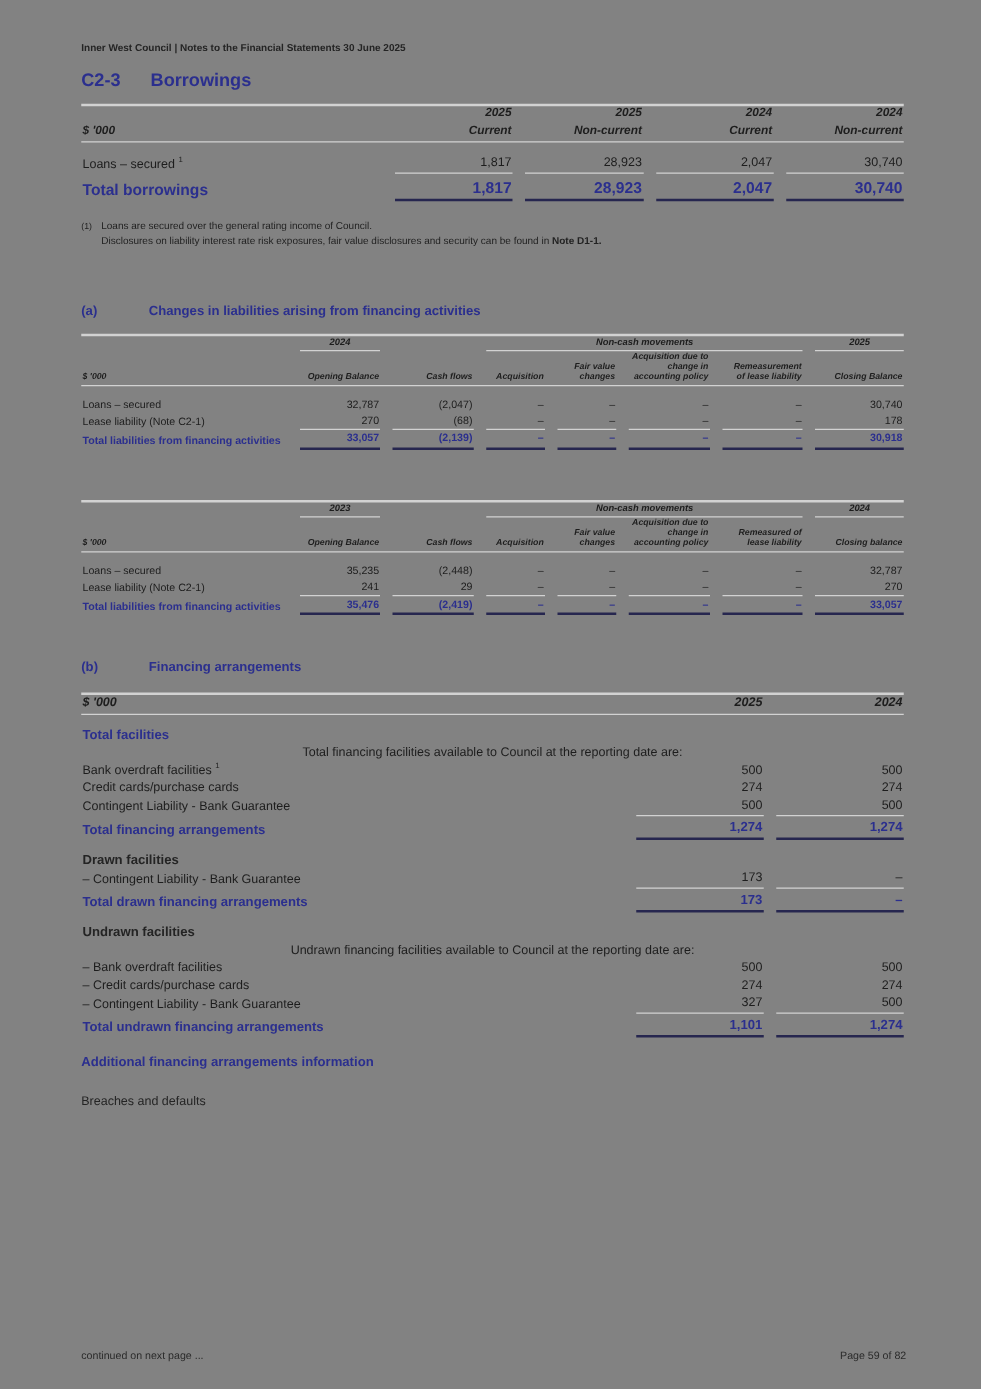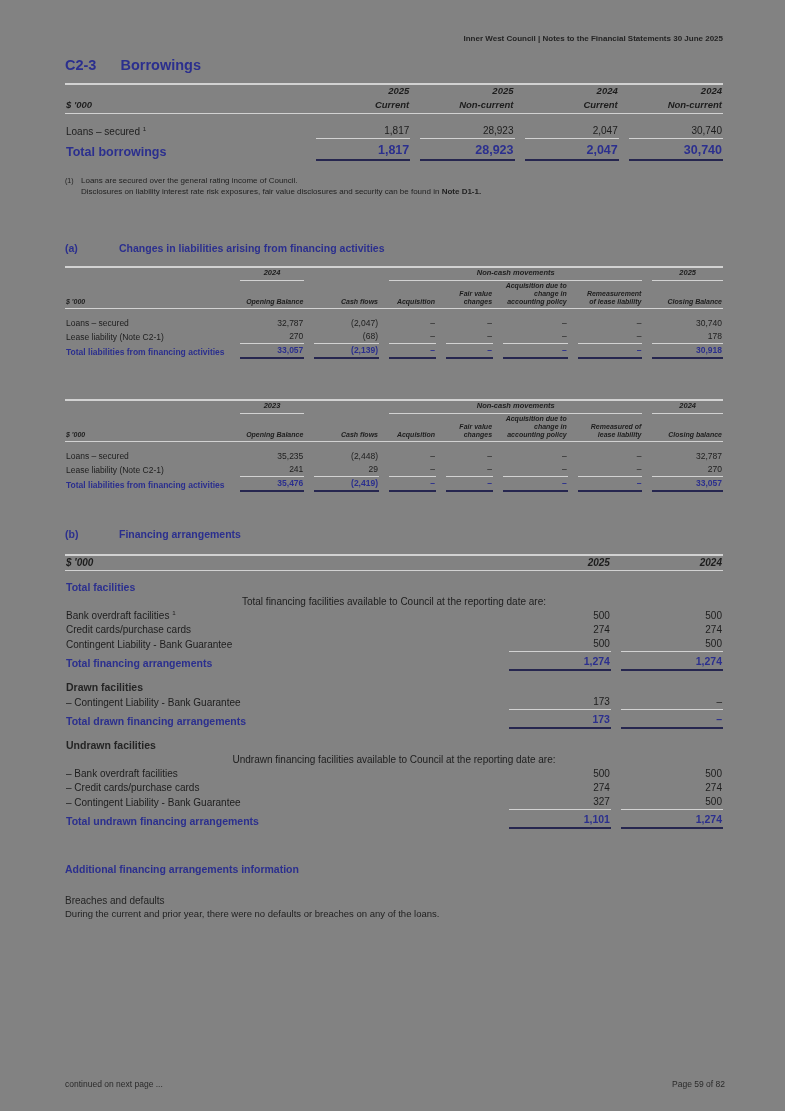--- a/index.html
+++ b/index.html
@@ -5,21 +5,21 @@
   html,body{margin:0;padding:0;}
   body{
     width:785px;height:1111px;
     background:#828282;
     font-family:"Liberation Sans",sans-serif;
     color:#1d1d1d;
     position:relative;
     overflow:hidden;
   }
   .page{position:absolute;left:65px;top:34px;width:658px;}
-  .doc-header{font-size:8px;font-weight:bold;text-align:right;color:#242424;}
+  .doc-header{font-size:8px;font-weight:bold;color:#242424;}
   .page-title{margin-top:14px;font-size:14.5px;font-weight:bold;color:#2b2f8e;display:flex;gap:24px;}
   table{border-collapse:separate;border-spacing:10px 0;width:678px;margin-left:-10px;table-layout:fixed;}
   td,th{padding:1px 1px 2px 1px;vertical-align:bottom;}
   th{font-style:italic;font-weight:bold;text-align:right;line-height:1.15;}
   td.lbl{text-align:left;}
   td.val{text-align:right;white-space:nowrap;}
   .rule-row td{height:0;padding:0;border-bottom:1.6px solid #d2d2d2;}
   .toprule-row td{height:0;padding:0;border-bottom:2.2px solid #d2d2d2;}
   tbody.body-rows tr:last-child td.val{border-bottom:1.4px solid #d2d2d2;}
   tbody[data-row-type="total"] td{color:#2b2f8e;font-weight:bold;}
@@ -42,21 +42,21 @@
   .t-move tbody[data-row-type="total"] td{font-size:8.5px;line-height:1.2;}
   
   .t-fin{font-size:10px;}
   .t-fin th{font-size:10px;}
   .t-fin .group-heading td{font-weight:bold;padding-top:10px;}
   .t-fin .group-heading.blue td{color:#2b2f8e;font-size:10.5px;}
   .t-fin .group-heading.dark td{color:#242424;font-size:10.5px;}
   .t-fin .group-desc td{padding-bottom:2px;text-align:center;}
   .t-fin tbody[data-row-type="total"] td{font-size:10.5px;padding-top:3px;}
   sup{font-size:62%;vertical-align:super;line-height:0;}
-  .add-heading{margin-top:34px;font-size:10.5px;font-weight:bold;color:#2b2f8e;}
+  .add-heading{margin-top:14px;font-size:10.5px;font-weight:bold;color:#2b2f8e;}
   .sub-heading{margin-top:20px;font-size:10px;font-weight:normal;color:#242424;}
   .body-text{margin-top:2px;font-size:9.5px;color:#222;}
   .page-footer{position:absolute;left:65px;right:60px;bottom:22px;display:flex;justify-content:space-between;font-size:8.5px;color:#2a2a2a;}
   .mt10{margin-top:10px;} .mt12{margin-top:12px;} .mt44{margin-top:44px;} .mt40{margin-top:40px;} .mt36{margin-top:36px;} .mt14{margin-top:14px;}
   .bold{font-weight:bold;}
 </style>
 </head>
 <body>
 
 <div class="page">
@@ -388,20 +388,19 @@
         <tr>
           <td class="lbl">Total undrawn financing arrangements</td>
           <td class="val">1,101</td>
           <td class="val">1,274</td>
         </tr>
       </tbody>
   </table>
 
   <div class="add-heading">Additional financing arrangements information</div>
   <div class="sub-heading">Breaches and defaults</div>
-  <div class="body-text">During the current and prior year, there were no defaults or breaches on any of the loans.</div>
 
 </div>
 
 <div class="page-footer">
   <span>continued on next page ...</span>
   <span>Page 59 of 82</span>
 </div>
 
 </body></html>

